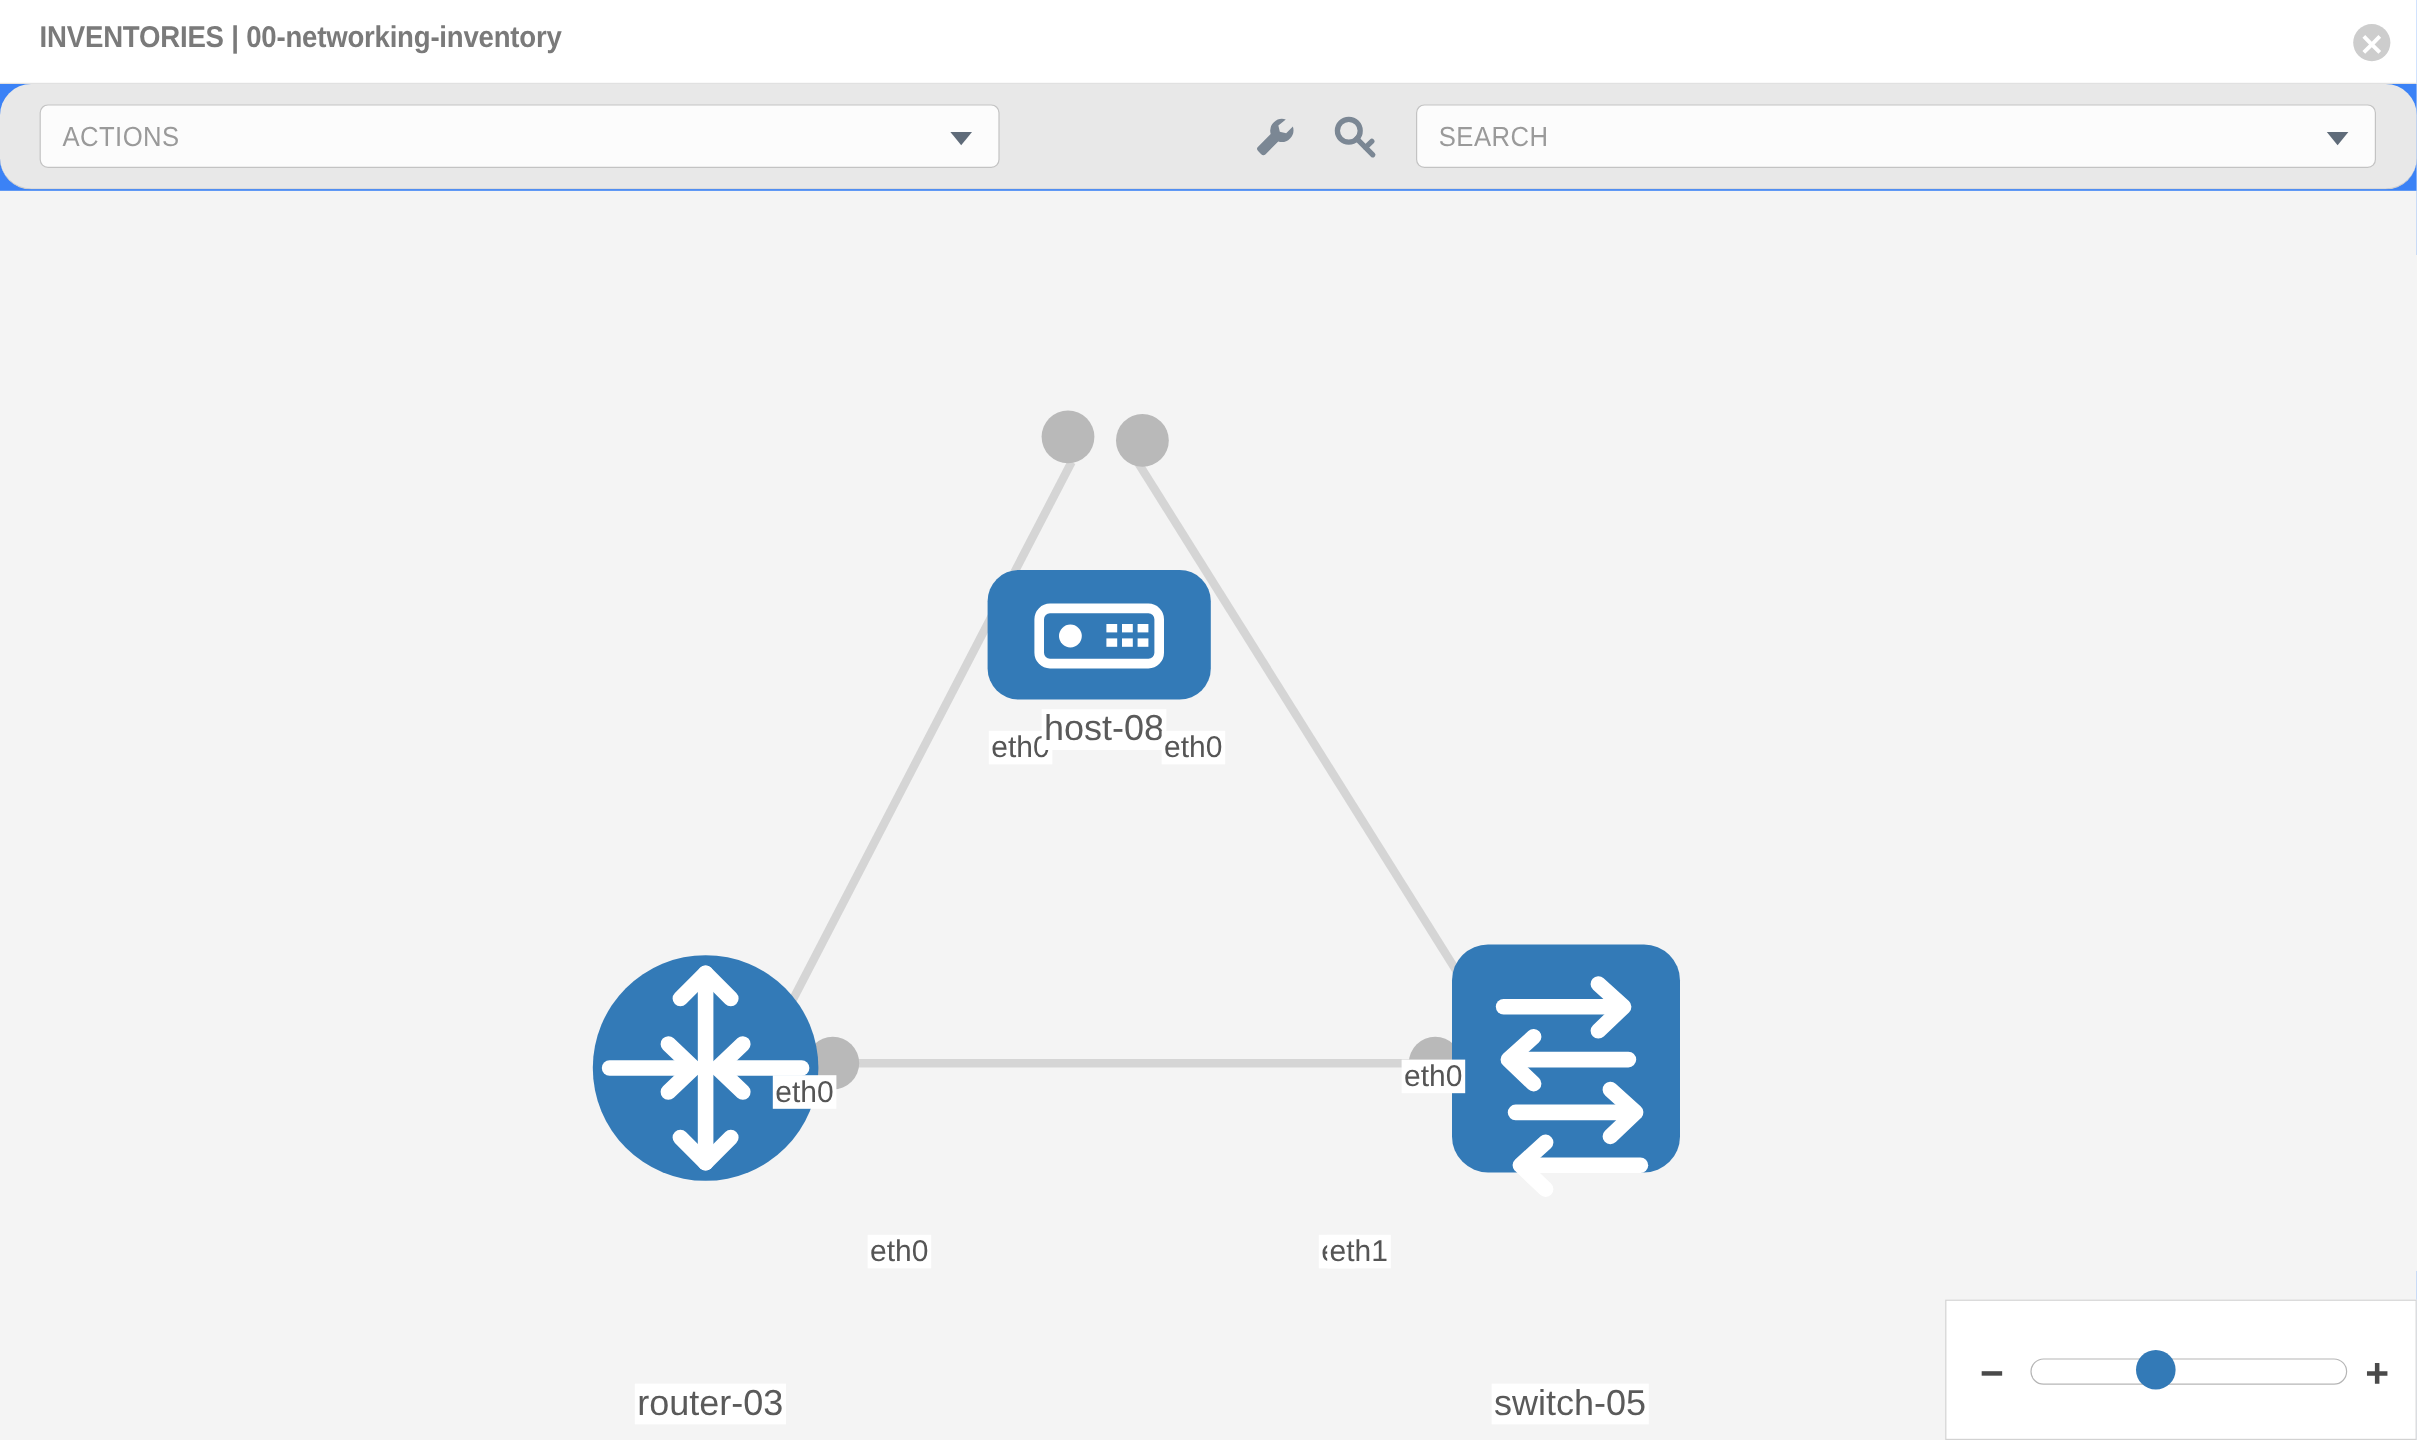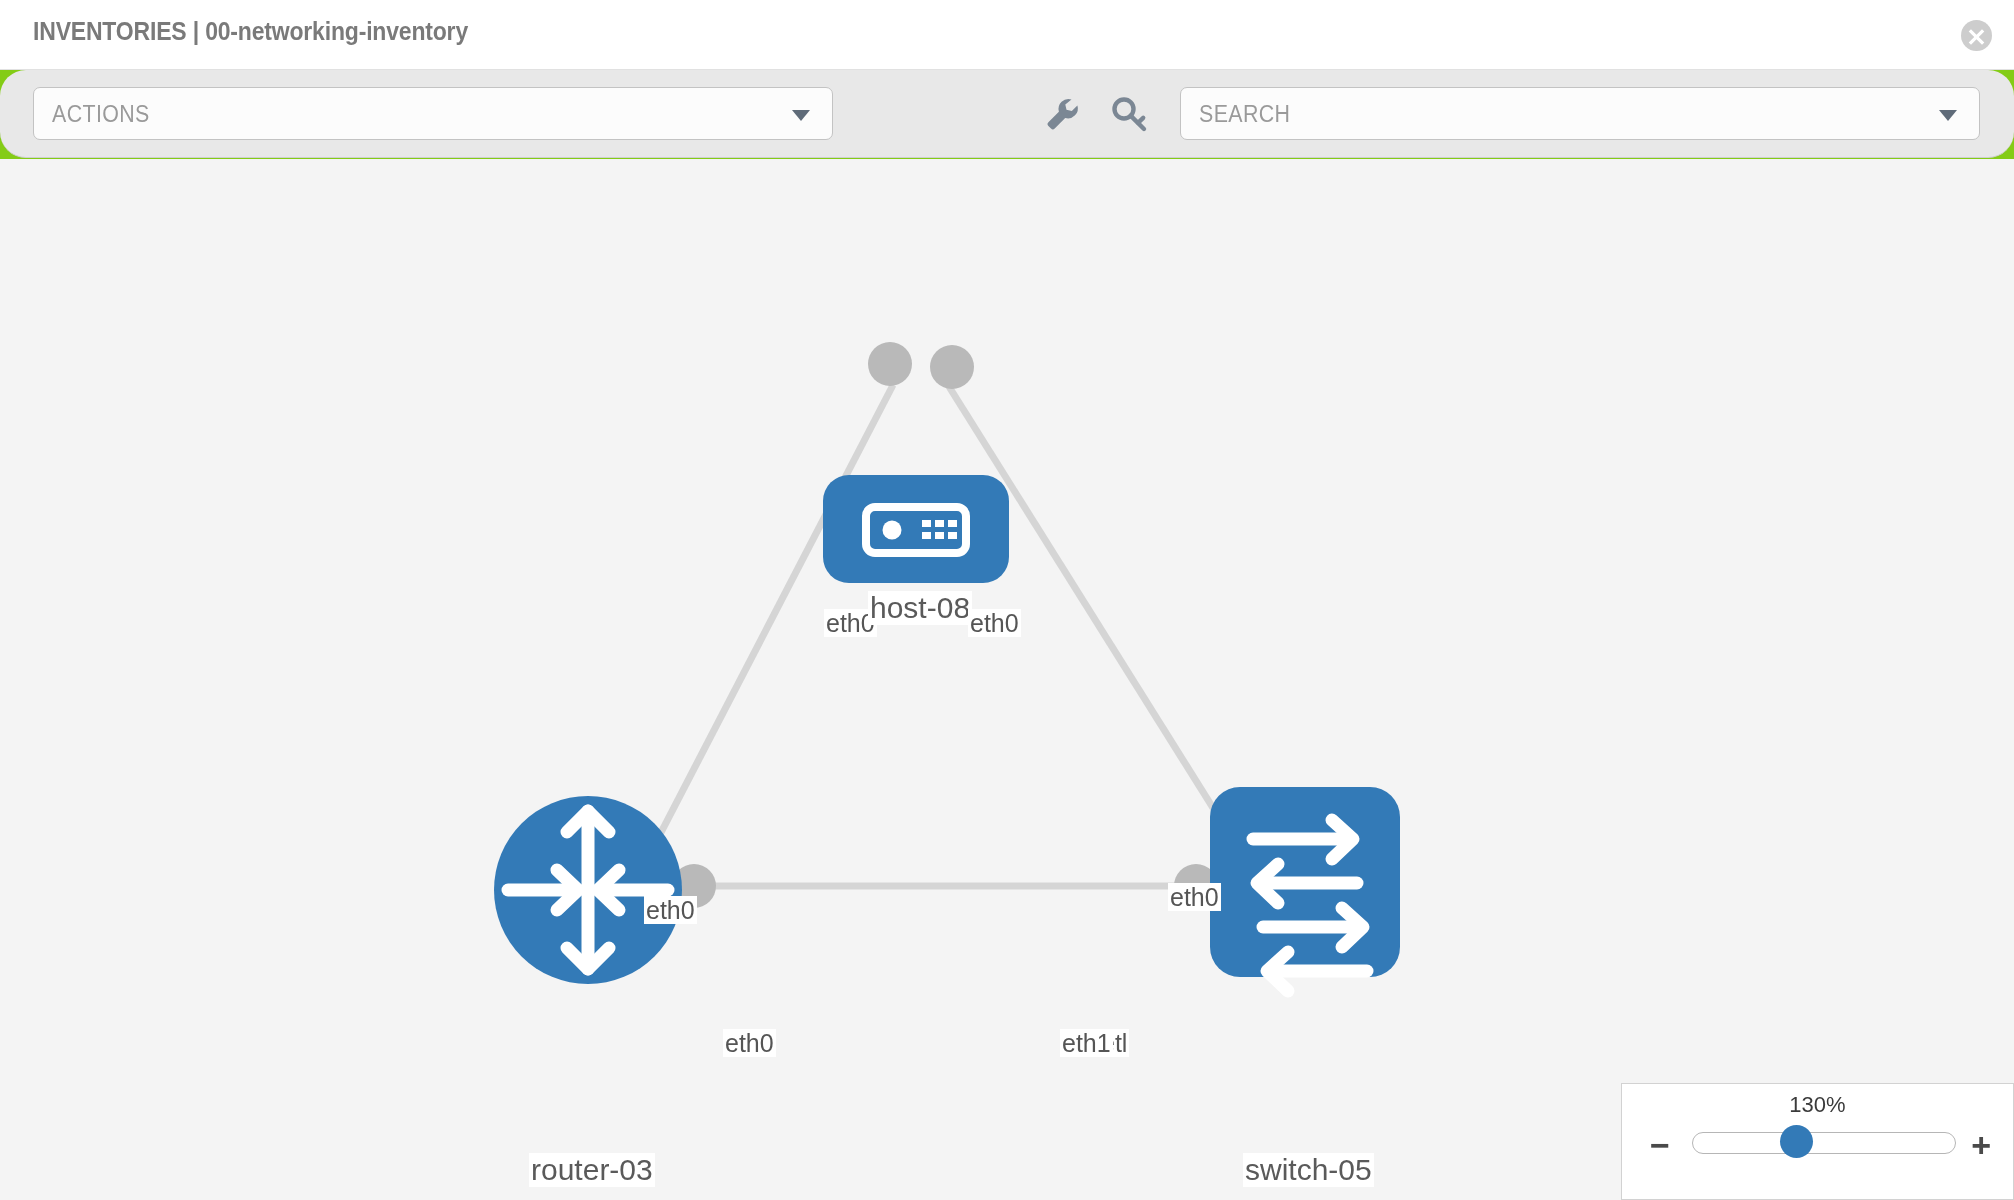--- a/index.html
+++ b/index.html
@@ -9,21 +9,21 @@
     height: 1200px;
     overflow: hidden;
     background: #ffffff;
     font-family: "Liberation Sans", sans-serif;
   }
 
   #app {
     position: relative;
     width: 2014px;
     height: 1200px;
-    background: #84cc16;
+    background: #3b82f6;
   }
 
   
   .header {
     position: absolute;
     left: 0; top: 0;
     width: 2014px;
     height: 70px;
     background: #ffffff;
     border-bottom: 1px solid #e1e1e1;
@@ -321,27 +321,26 @@
 
     <div class="lbl lbl-if" style="left:824px; top:450px;">eth0</div>
     <div class="lbl lbl-node" style="left:868px; top:432px;">host-08</div>
     <div class="lbl lbl-if" style="left:968px; top:450px;">eth0</div>
 
     <div class="lbl lbl-if" style="left:644px; top:737px;">eth0</div>
     <div class="lbl lbl-if" style="left:1168px; top:724px;">eth0</div>
 
     <div class="lbl lbl-if" style="left:723px; top:870px;">eth0</div>
     <div class="lbl lbl-if" style="left:1099px; top:870px;">etl</div>
-    <div class="lbl lbl-if" style="left:1060px; top:870px;">eth1</div>
+    <div class="lbl lbl-if" style="left:1106px; top:870px;">eth1</div>
 
     <div class="lbl lbl-node" style="left:529px; top:994px;">router-03</div>
     <div class="lbl lbl-node" style="left:1243px; top:994px;">switch-05</div>
   </div>
 
   <div class="zoom-panel">
-    <div class="zoom-pct">130%</div>
     <div class="zoom-minus">−</div>
     <div class="zoom-track"></div>
     <div class="zoom-thumb"></div>
     <div class="zoom-plus">+</div>
   </div>
 
 </div>
 
 </body></html>

